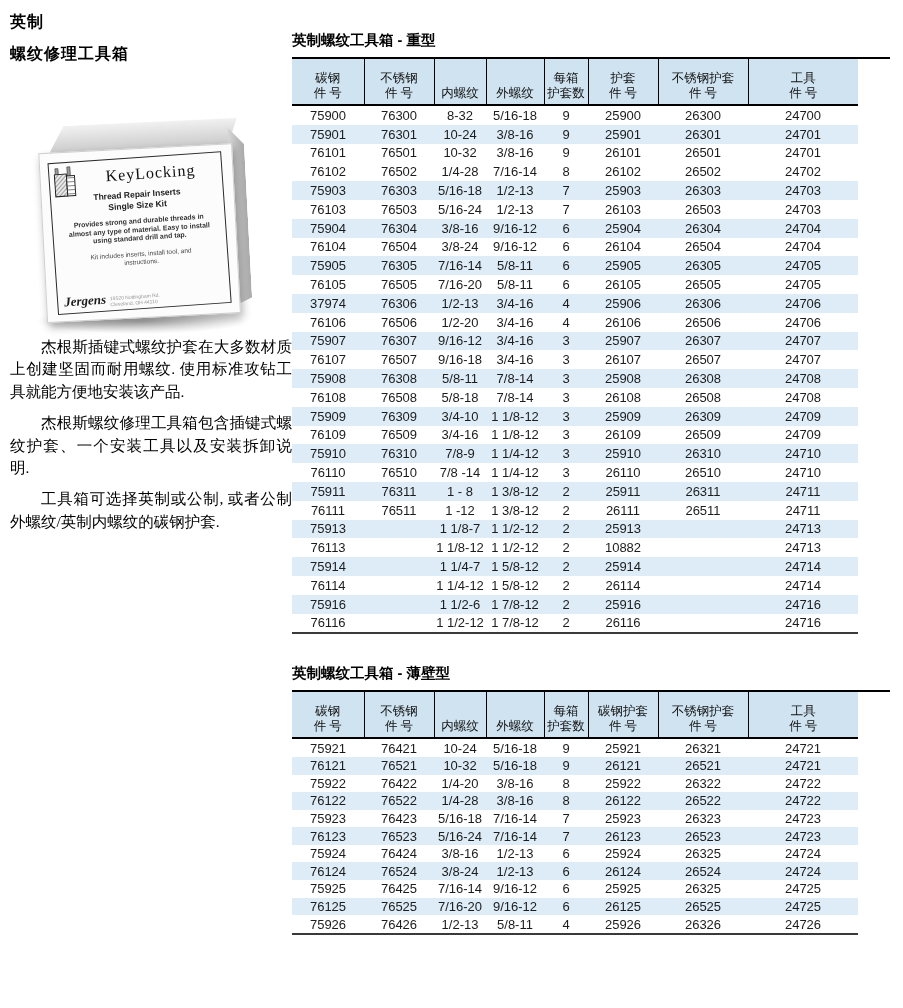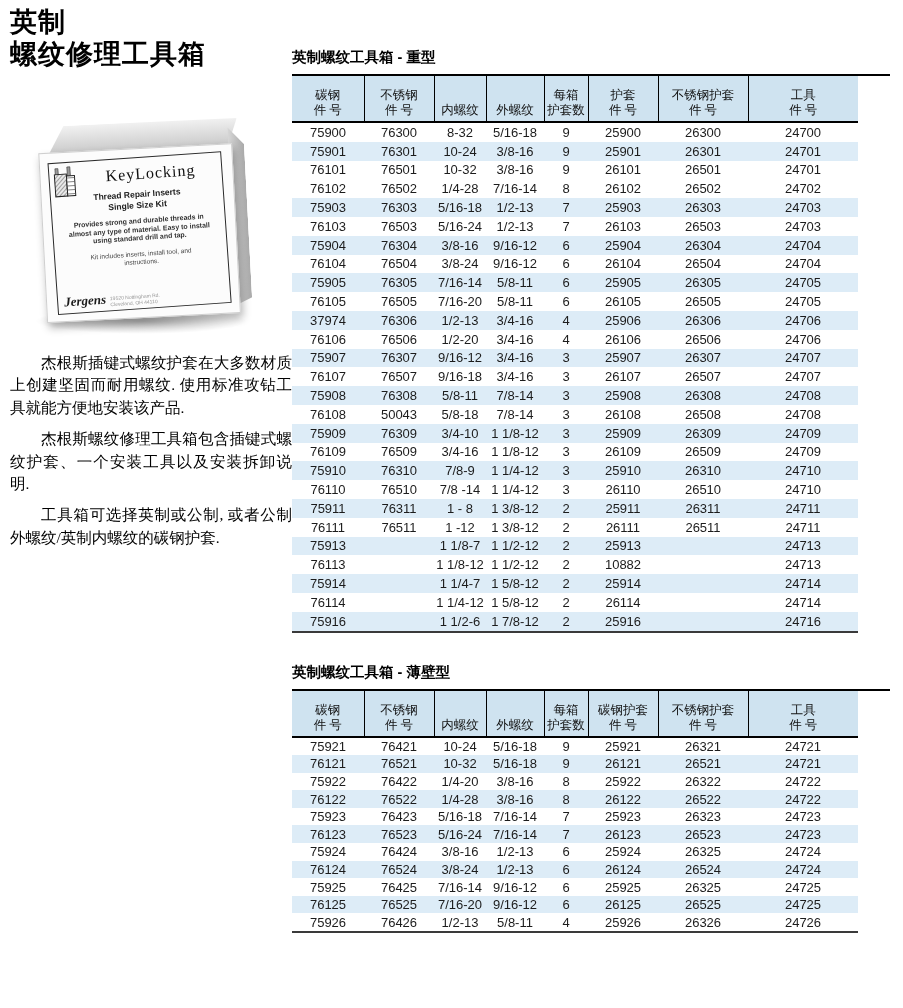--- a/index.html
+++ b/index.html
@@ -3,21 +3,21 @@
 <meta charset="utf-8">
 <style>
   html,body { margin:0; padding:0; background:#fff; }
   .page {
     position:relative; width:903px; height:1008px; background:#ffffff;
     font-family:"Liberation Sans", sans-serif; overflow:hidden;
   }
 
   
   .left-col { position:absolute; left:10px; top:6px; width:280px; }
-  .page-title { font-weight:bold; font-size:27px; line-height:32px; color:#000;
+  .page-title { font-weight:bold; font-size:16px; line-height:32px; color:#000;
     font-family:"Liberation Sans", sans-serif; letter-spacing:1px; }
 
   
   .photo { position:absolute; left:18px; top:112px; width:232px; height:218px; }
   .floor-shadow { position:absolute; left:6px; bottom:2px; width:214px; height:26px;
     background:radial-gradient(ellipse at center, rgba(0,0,0,.28), rgba(0,0,0,0) 70%); }
   .box3d { position:absolute; left:6px; top:4px; width:214px; height:200px; transform:rotate(-3deg); }
   .box-top { position:absolute; left:4px; top:0; width:204px; height:28px;
     background:linear-gradient(180deg,#f2f2f2,#c9c9c9);
     clip-path:polygon(7% 100%, 15% 0, 100% 4%, 95% 100%); }
@@ -34,26 +34,26 @@
   .brand { font-family:"Liberation Serif", serif; font-size:16px; letter-spacing:1px;
     color:#111; margin:2px 0 6px 30px; }
   .box-sub { font-size:8.5px; font-weight:bold; color:#222; line-height:10.5px; }
   .box-desc { font-size:7px; font-weight:bold; color:#333; line-height:8.5px; margin-top:7px; padding:0 6px; }
   .box-inc { font-size:6.5px; color:#444; line-height:8px; margin-top:7px; padding:0 14px; }
   .box-logo-row { position:absolute; left:6px; right:4px; bottom:3px; display:flex; align-items:flex-end; }
   .jergens { font-family:"Liberation Serif", serif; font-style:italic; font-weight:bold;
     font-size:13px; color:#1a1a1a; }
   .addr { font-size:5px; color:#999; text-align:left; line-height:6px; margin-left:4px; }
 
-  .paragraphs { position:absolute; left:0; top:346px; width:282px; }
+  .paragraphs { position:absolute; left:0; top:330px; width:282px; }
   .paragraphs p { margin:0 0 9px 0; font-family:"Liberation Serif", serif;
     font-size:15.5px; line-height:22.4px; color:#000; text-indent:2em; text-align:justify; }
 
   
-  .right-col { position:absolute; left:292px; top:48px; width:606px; }
+  .right-col { position:absolute; left:292px; top:31px; width:606px; }
   .tbl-title { font-weight:bold; font-size:14.5px; color:#000; margin:0 0 7px 0;
     font-family:"Liberation Sans", sans-serif; }
   .top-rule { width:598px; height:2px; background:#000; }
   table.kit { border-collapse:collapse; table-layout:fixed; width:566px;
     border-bottom:2.5px solid #3a3a3a; }
   table.kit thead tr { border-bottom:2px solid #000; }
   table.kit th { background:#cfe3f0; vertical-align:bottom; padding:0 0 3px 0;
     font-weight:normal; font-family:"Liberation Serif", serif; color:#111; }
   table.kit th + th { border-left:1.5px solid #000; }
   table.kit th .h1, table.kit th .h2 { font-size:12.5px; line-height:15px; }
@@ -319,21 +319,21 @@
               <td>76308</td>
               <td>5/8-11</td>
               <td>7/8-14</td>
               <td>3</td>
               <td>25908</td>
               <td>26308</td>
               <td>24708</td>
             </tr>
             <tr>
               <td>76108</td>
-              <td>50043</td>
+              <td>76508</td>
               <td>5/8-18</td>
               <td>7/8-14</td>
               <td>3</td>
               <td>26108</td>
               <td>26508</td>
               <td>24708</td>
             </tr>
             <tr class="stripe">
               <td>75909</td>
               <td>76309</td>
@@ -434,20 +434,30 @@
               <td></td>
               <td>24714</td>
             </tr>
             <tr class="stripe">
               <td>75916</td>
               <td></td>
               <td>1 1/2-6</td>
               <td>1 7/8-12</td>
               <td>2</td>
               <td>25916</td>
+              <td></td>
+              <td>24716</td>
+            </tr>
+            <tr>
+              <td>76116</td>
+              <td></td>
+              <td>1 1/2-12</td>
+              <td>1 7/8-12</td>
+              <td>2</td>
+              <td>26116</td>
               <td></td>
               <td>24716</td>
             </tr>
           </tbody>
       </table>
     </div>
 
     <div class="tbl2-section">
       <div class="tbl-title">英制螺纹工具箱 - 薄壁型</div>
       <div class="top-rule"></div>

